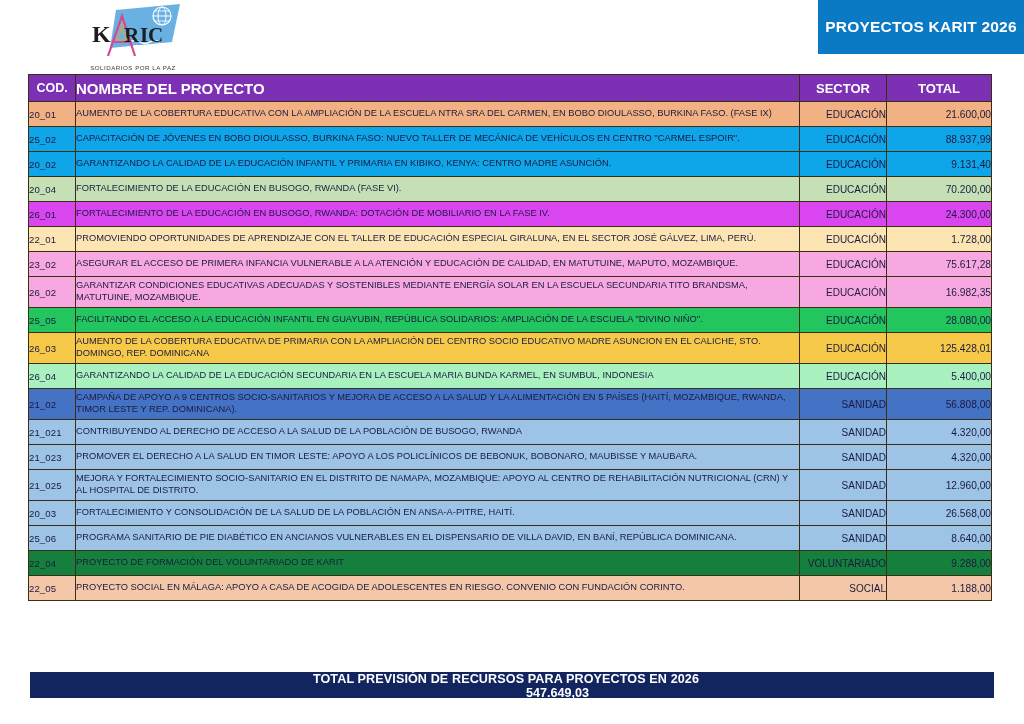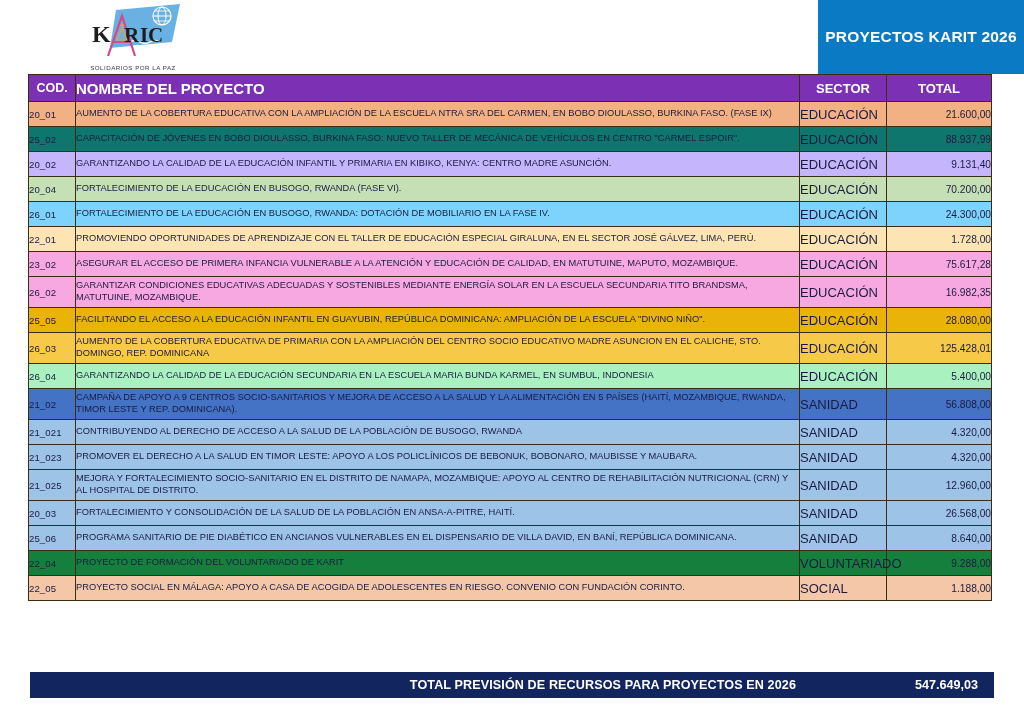--- a/index.html
+++ b/index.html
@@ -40,21 +40,21 @@
     letter-spacing: .5px;
     color: #3a3a3a;
     font-family: "Liberation Sans", sans-serif;
   }
 
   .title-box {
     position: absolute;
     left: 818px;
     top: 0;
     width: 206px;
-    height: 74px;
+    height: 54px;
     background: #0b7ac4;
     color: #ffffff;
     font-size: 15.5px;
     font-weight: bold;
     display: flex;
     align-items: center;
     justify-content: center;
     letter-spacing: .2px;
   }
 
@@ -100,24 +100,24 @@
   }
   td.c-name {
     font-size: 9.3px;
     color: #1a1a40;
     padding: 2px 4px 2px 5px;
     line-height: 1.28;
     text-align: left;
   }
   td.c-sector {
     width: 86px;
-    font-size: 13px;
+    font-size: 10px;
     color: #1a1a40;
     padding-left: 4px;
-    text-align: left;
+    text-align: right;
   }
   td.c-total {
     width: 104px;
     font-size: 10.2px;
     color: #1a1a40;
     padding-right: 9px;
     text-align: right;
     font-weight: normal;
   }
   tr.row { height: 25px; }
@@ -127,20 +127,21 @@
   .total-bar {
     position: absolute;
     left: 30px;
     top: 672px;
     width: 964px;
     height: 26px;
     background: #12255f;
     color: #ffffff;
     display: flex;
     align-items: center;
+    flex-direction: column;
   }
   .total-bar .tb-label {
     flex: 1;
     text-align: right;
     padding-right: 12px;
     font-size: 12.6px;
     font-weight: bold;
     letter-spacing: .1px;
   }
   .total-bar .tb-value {
@@ -197,39 +198,39 @@
         <th class="h-total">TOTAL</th>
       </tr>
     </thead>
     <tbody id="tbody">
         <tr class="row" style="background: rgb(242, 177, 131);">
           <td class="c-cod">20_01</td>
           <td class="c-name">AUMENTO DE LA COBERTURA EDUCATIVA CON LA AMPLIACIÓN DE LA ESCUELA NTRA SRA DEL CARMEN, EN BOBO DIOULASSO, BURKINA FASO. (FASE IX)</td>
           <td class="c-sector">EDUCACIÓN</td>
           <td class="c-total">21.600,00</td>
         </tr>
-        <tr class="row" style="background: #0f766e; margin-top: 40px;">
+        <tr class="row" style="background: #0ea5e9; margin-top: 40px;">
           <td class="c-cod">25_02</td>
           <td class="c-name">CAPACITACIÓN DE JÓVENES EN BOBO DIOULASSO, BURKINA FASO: NUEVO TALLER DE MECÁNICA DE VEHÍCULOS EN CENTRO "CARMEL ESPOIR".</td>
           <td class="c-sector">EDUCACIÓN</td>
           <td class="c-total">88.937,99</td>
         </tr>
-        <tr class="row" style="background: #c4b5fd;">
+        <tr class="row" style="background: #0ea5e9;">
           <td class="c-cod">20_02</td>
           <td class="c-name">GARANTIZANDO LA CALIDAD DE LA EDUCACIÓN INFANTIL Y PRIMARIA EN KIBIKO, KENYA: CENTRO MADRE ASUNCIÓN.</td>
           <td class="c-sector">EDUCACIÓN</td>
           <td class="c-total">9.131,40</td>
         </tr>
         <tr class="row" style="background: rgb(197, 224, 180);">
           <td class="c-cod">20_04</td>
           <td class="c-name">FORTALECIMIENTO DE LA EDUCACIÓN EN BUSOGO, RWANDA (FASE VI).</td>
           <td class="c-sector">EDUCACIÓN</td>
           <td class="c-total">70.200,00</td>
         </tr>
-        <tr class="row" style="background: #7dd3fc;">
+        <tr class="row" style="background: #d946ef;">
           <td class="c-cod">26_01</td>
           <td class="c-name">FORTALECIMIENTO DE LA EDUCACIÓN EN BUSOGO, RWANDA: DOTACIÓN DE MOBILIARIO EN LA FASE IV.</td>
           <td class="c-sector">EDUCACIÓN</td>
           <td class="c-total">24.300,00</td>
         </tr>
         <tr class="row" style="background: rgb(252, 228, 179); padding-left: 30px;">
           <td class="c-cod">22_01</td>
           <td class="c-name">PROMOVIENDO OPORTUNIDADES DE APRENDIZAJE CON EL TALLER DE EDUCACIÓN ESPECIAL GIRALUNA, EN EL SECTOR JOSÉ GÁLVEZ, LIMA, PERÚ.</td>
           <td class="c-sector">EDUCACIÓN</td>
           <td class="c-total">1.728,00</td>
@@ -239,23 +240,23 @@
           <td class="c-name">ASEGURAR EL ACCESO DE PRIMERA INFANCIA VULNERABLE A LA ATENCIÓN Y EDUCACIÓN DE CALIDAD, EN MATUTUINE, MAPUTO, MOZAMBIQUE.</td>
           <td class="c-sector">EDUCACIÓN</td>
           <td class="c-total">75.617,28</td>
         </tr>
         <tr class="row tall" style="background: rgb(247, 168, 224);">
           <td class="c-cod">26_02</td>
           <td class="c-name">GARANTIZAR CONDICIONES EDUCATIVAS ADECUADAS Y SOSTENIBLES MEDIANTE ENERGÍA SOLAR EN LA ESCUELA SECUNDARIA TITO BRANDSMA, MATUTUINE, MOZAMBIQUE.</td>
           <td class="c-sector">EDUCACIÓN</td>
           <td class="c-total">16.982,35</td>
         </tr>
-        <tr class="row" style="background: #eab308;">
+        <tr class="row" style="background: #22c55e;">
           <td class="c-cod">25_05</td>
-          <td class="c-name">FACILITANDO EL ACCESO A LA EDUCACIÓN INFANTIL EN GUAYUBIN, REPÚBLICA DOMINICANA: AMPLIACIÓN DE LA ESCUELA "DIVINO NIÑO".</td>
+          <td class="c-name">FACILITANDO EL ACCESO A LA EDUCACIÓN INFANTIL EN GUAYUBIN, REPÚBLICA SOLIDARIOS: AMPLIACIÓN DE LA ESCUELA "DIVINO NIÑO".</td>
           <td class="c-sector">EDUCACIÓN</td>
           <td class="c-total">28.080,00</td>
         </tr>
         <tr class="row tall" style="background: rgb(247, 201, 72);">
           <td class="c-cod">26_03</td>
           <td class="c-name">AUMENTO DE LA COBERTURA EDUCATIVA DE PRIMARIA CON LA AMPLIACIÓN DEL CENTRO SOCIO EDUCATIVO MADRE ASUNCION EN EL CALICHE, STO. DOMINGO, REP. DOMINICANA</td>
           <td class="c-sector">EDUCACIÓN</td>
           <td class="c-total">125.428,01</td>
         </tr>
         <tr class="row" style="background: rgb(169, 242, 192);">

